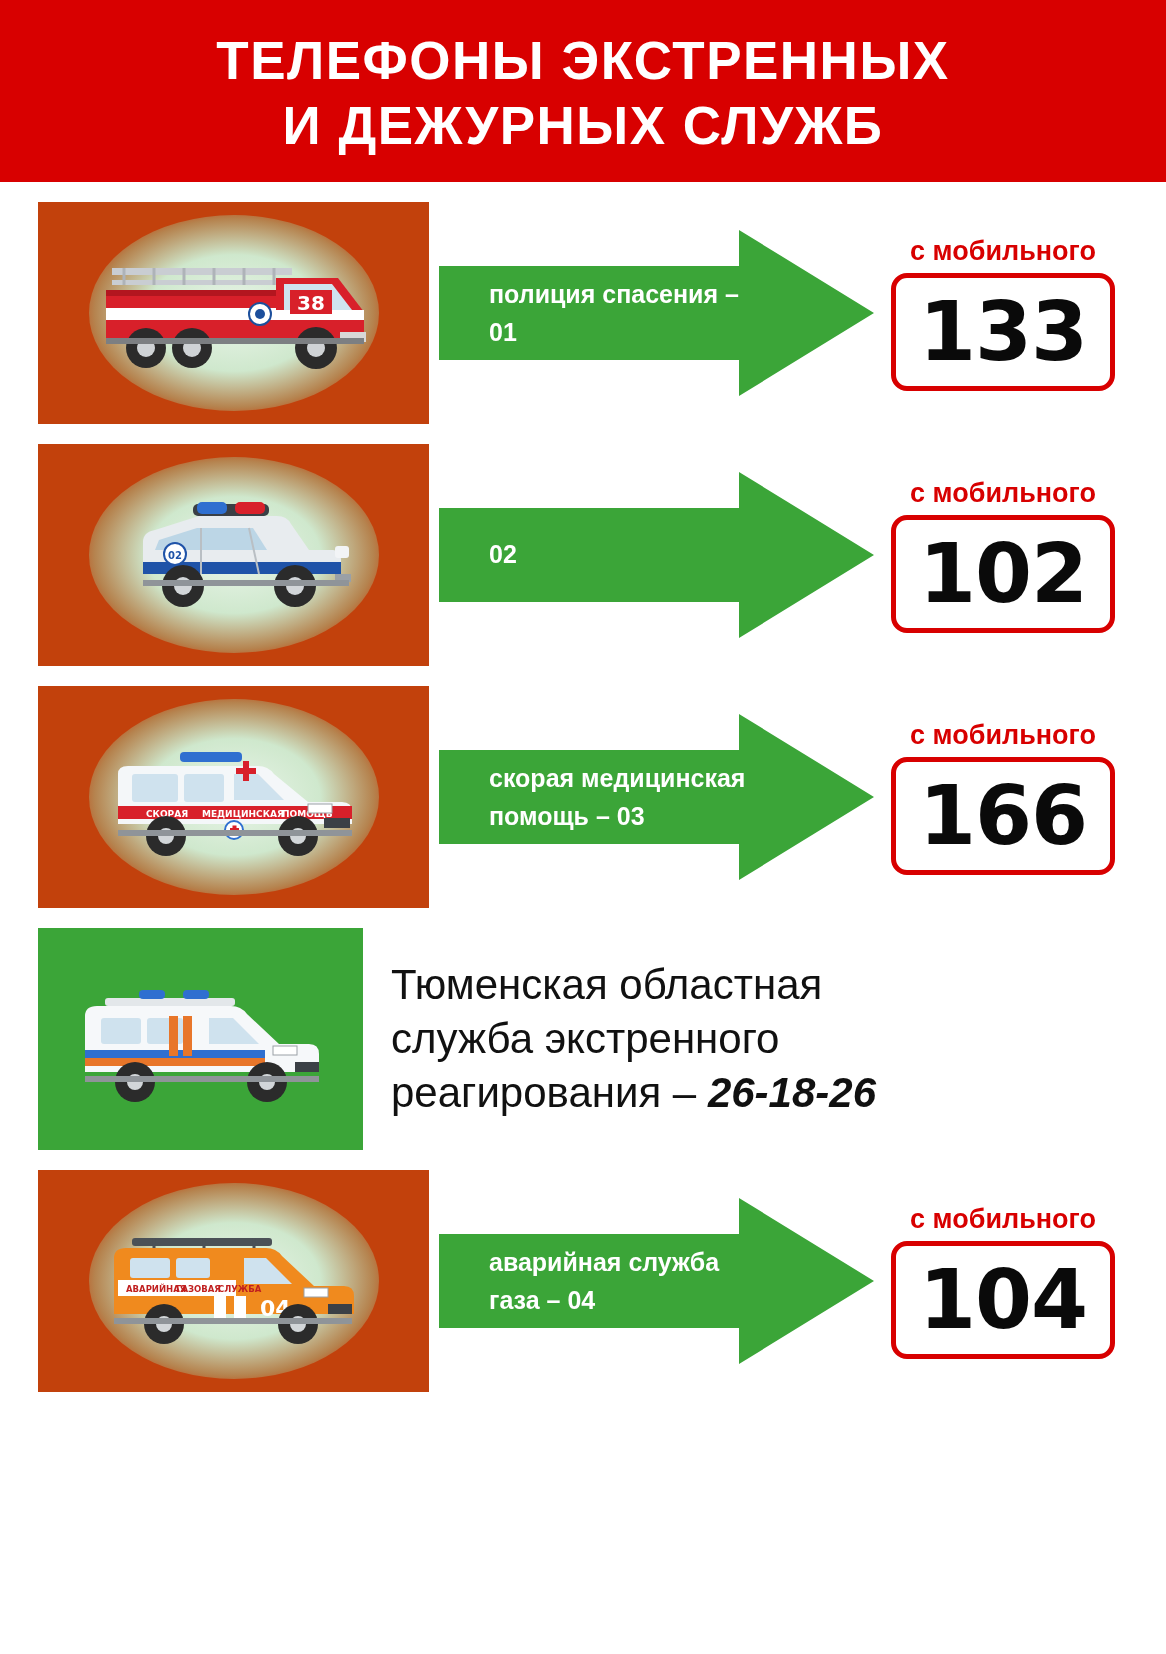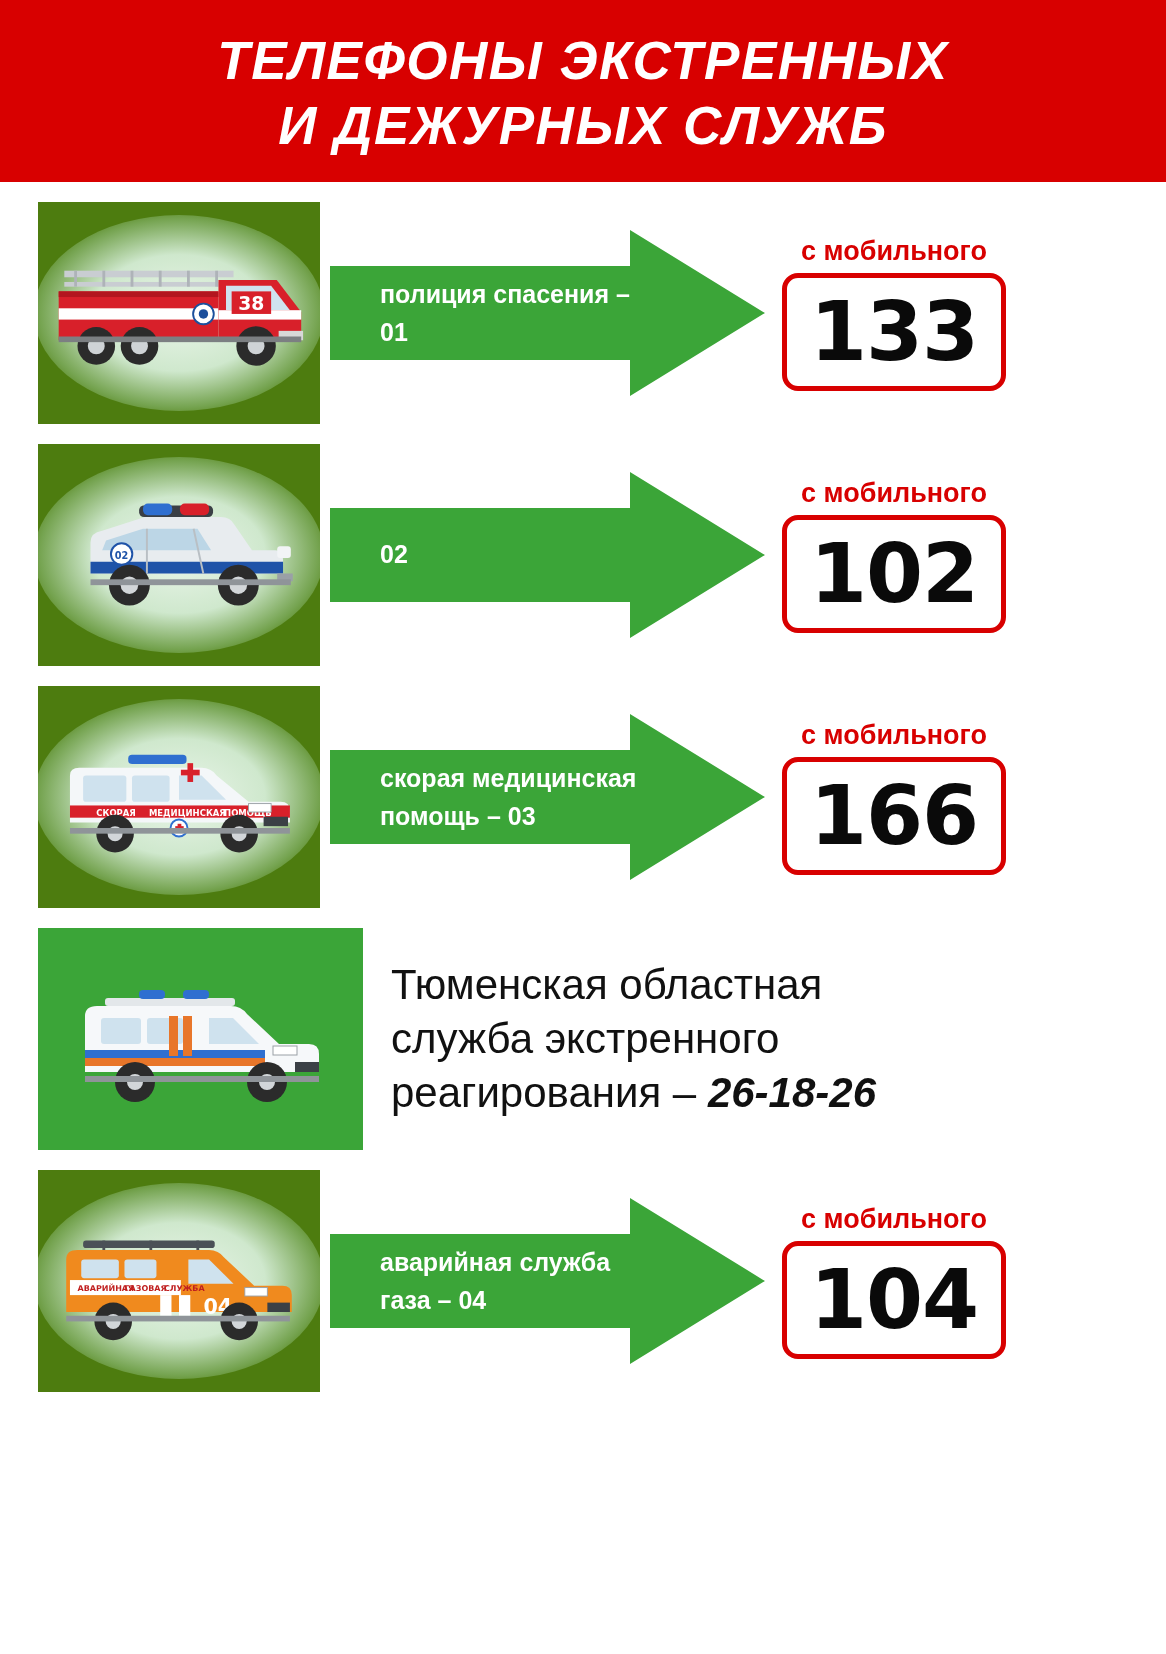--- a/index.html
+++ b/index.html
@@ -19,21 +19,20 @@
   .header {
     background: #d80000;
     width: 1166px;
     height: 182px;
     box-sizing: border-box;
     display: flex;
     flex-direction: column;
     align-items: center;
     justify-content: center;
     padding-top: 6px;
-    font-style: italic;
   }
   .header-line {
     color: #ffffff;
     font-weight: bold;
     font-size: 53px;
     letter-spacing: 1.5px;
     line-height: 1.22;
     text-align: center;
     white-space: nowrap;
   }
@@ -45,23 +44,23 @@
   }
   .row {
     display: flex;
     align-items: center;
     position: relative;
     margin-top: 20px;
   }
 
   
   .photo {
-    width: 282px;
+    width: 391px;
     height: 222px;
-    background: #4d7c0f;
+    background: #c2410c;
     position: relative;
     flex: 0 0 auto;
     overflow: hidden;
   }
   .photo .glow {
     position: absolute;
     left: 50%;
     top: 50%;
     transform: translate(-50%, -50%);
     width: 290px;

